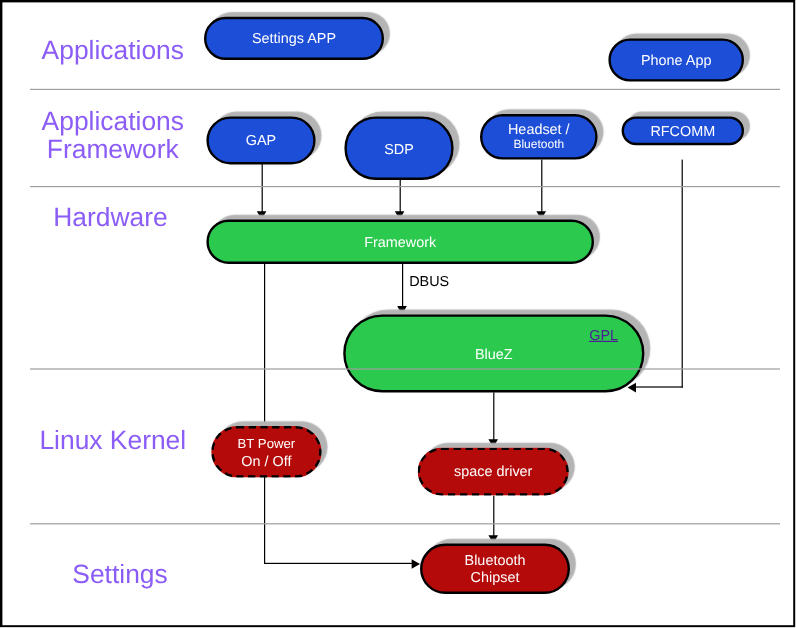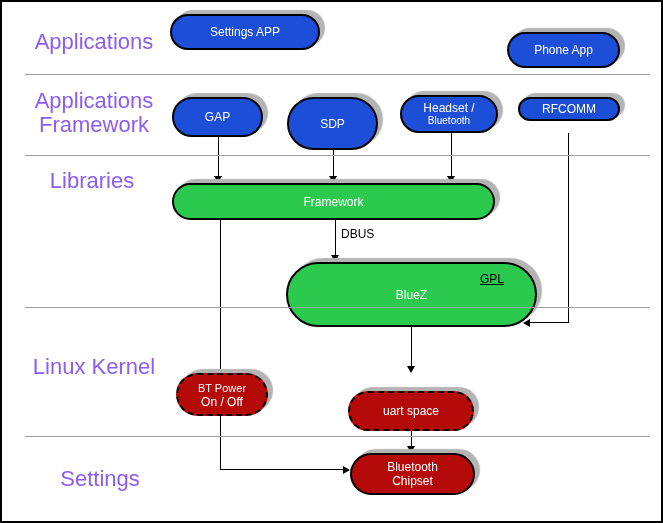--- a/index.html
+++ b/index.html
@@ -43,26 +43,26 @@
     font-size: 12px;
     line-height: 14px;
     border: 2px solid #000;
     border-radius: 999px;
     box-shadow: 5px -4px 1px #b4b4b4;
     z-index: 2;
   }
   .pill.blue  { background: #1d4ed8; }
   .pill.green { background: #2cc94f; }
   .pill.red   { background: #b40a0a; }
-  .pill.dashed { border-style: dashed; border-width: 2px; margin-top: 18px; }
+  .pill.dashed { border-style: dashed; border-width: 2px; }
   .sub { font-size: 10px; line-height: 12px; }
   .badge {
     position: absolute;
-    top: 8px; right: 31px;
-    color: #000000;
+    top: 8px; right: 20px;
+    color: #4c1d95;
     font-size: 12px;
     text-decoration: underline;
   }
   .vline, .hline { position: absolute; background: #000; z-index: 1; }
   .vline { width: 1px; }
   .hline { height: 1px; }
   .arrow { position: absolute; width: 0; height: 0; z-index: 1; }
   .arrow.down {
     border-left: 4px solid transparent;
     border-right: 4px solid transparent;
@@ -98,21 +98,21 @@
   <div class="sep" style="top:436px"></div>
 
   <div class="layer-label" style="left:14px;top:30px;width:160px">
     <div>Applications</div>
   </div>
   <div class="layer-label" style="left:14px;top:89px;width:160px">
     <div>Applications</div>
     <div>Framework</div>
   </div>
   <div class="layer-label" style="left:8px;top:169px;width:168px">
-    <div>Libraries</div>
+    <div>Hardware</div>
   </div>
   <div class="layer-label" style="left:14px;top:355px;width:160px">
     <div>Linux Kernel</div>
   </div>
   <div class="layer-label" style="left:20px;top:467px;width:160px">
     <div>Settings</div>
   </div>
 
   <div class="vline" style="left:218px;top:133px;height:44px"></div>
   <div class="arrow down" style="left:214px;top:176px"></div>
@@ -168,21 +168,21 @@
   <div class="pill green" style="left:286px;top:262px;width:251px;height:65px">
     <span>BlueZ</span>
     <span class="badge">GPL</span>
   </div>
 
   <div class="pill red dashed" style="left:176px;top:355px;width:92px;height:43px">
     <span style="font-size:11px">BT Power</span>
     <span style="font-size:12px">On / Off</span>
   </div>
   <div class="pill red dashed" style="left:348px;top:373px;width:126px;height:40px">
-    <span>uart space</span>
+    <span>space driver</span>
   </div>
 
   <div class="pill red" style="left:350px;top:453px;width:125px;height:42px">
     <span>Bluetooth</span>
     <span>Chipset</span>
   </div>
 
 </div>
 
 </body></html>

